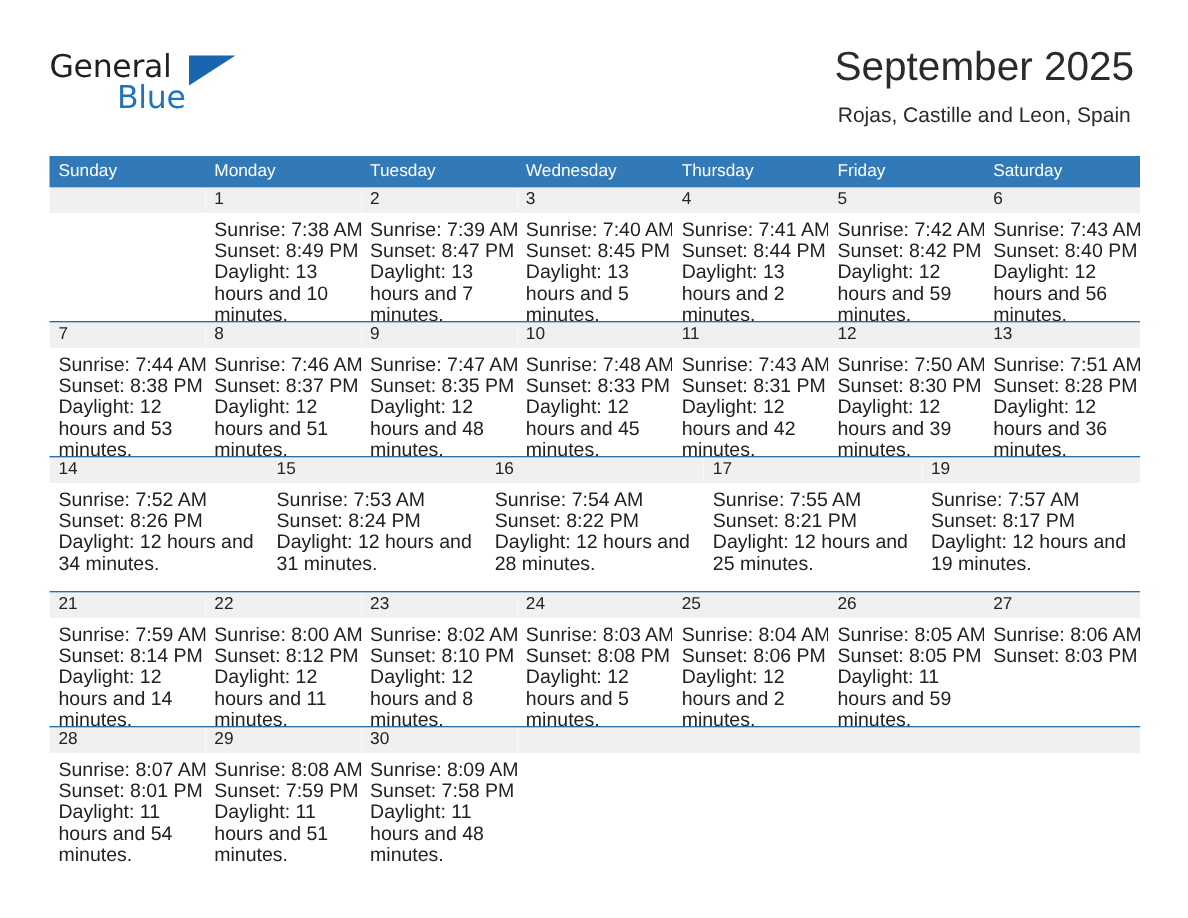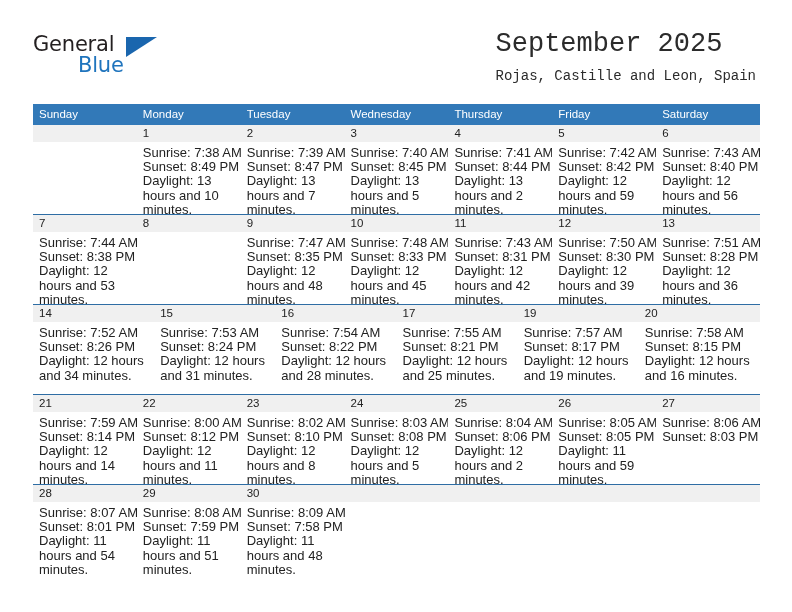--- a/index.html
+++ b/index.html
@@ -67,22 +67,21 @@
     width: 0;
     height: 0;
     border-left: 31px solid #1a66ae;
     border-bottom: 20px solid transparent;
   }
 
   .title-block {
     position: absolute;
     right: 36px;
     top: 28px;
-    text-align: left;
-    font-family: Liberation Mono, monospace;
+    text-align: center;
   }
   .cal-title {
     font-size: 27px;
     font-weight: 400;
     color: #2b2b2b;
     line-height: 32px;
     white-space: nowrap;
   }
   .cal-subtitle {
     margin-top: 8px;
@@ -253,20 +252,25 @@
           <div class="day">
             <div class="day-num-band">7</div>
             <div class="day-body">
               <div>Sunrise: 7:44 AM</div>
               <div>Sunset: 8:38 PM</div>
               <div class="daylight-line">Daylight: 12 hours and 53 minutes.</div>
             </div>
           </div>
           <div class="day">
             <div class="day-num-band">8</div>
+            <div class="day-body">
+              <div>Sunrise: 7:46 AM</div>
+              <div>Sunset: 8:37 PM</div>
+              <div class="daylight-line">Daylight: 12 hours and 51 minutes.</div>
+            </div>
           </div>
           <div class="day">
             <div class="day-num-band">9</div>
             <div class="day-body">
               <div>Sunrise: 7:47 AM</div>
               <div>Sunset: 8:35 PM</div>
               <div class="daylight-line">Daylight: 12 hours and 48 minutes.</div>
             </div>
           </div>
           <div class="day">
@@ -336,28 +340,20 @@
             </div>
           </div>
           <div class="day">
             <div class="day-num-band">19</div>
             <div class="day-body">
               <div>Sunrise: 7:57 AM</div>
               <div>Sunset: 8:17 PM</div>
               <div class="daylight-line">Daylight: 12 hours and 19 minutes.</div>
             </div>
           </div>
-          <div class="day">
-            <div class="day-num-band">20</div>
-            <div class="day-body">
-              <div>Sunrise: 7:58 AM</div>
-              <div>Sunset: 8:15 PM</div>
-              <div class="daylight-line">Daylight: 12 hours and 16 minutes.</div>
-            </div>
-          </div>
         </div>
         <div class="week">
           <div class="day">
             <div class="day-num-band">21</div>
             <div class="day-body">
               <div>Sunrise: 7:59 AM</div>
               <div>Sunset: 8:14 PM</div>
               <div class="daylight-line">Daylight: 12 hours and 14 minutes.</div>
             </div>
           </div>

